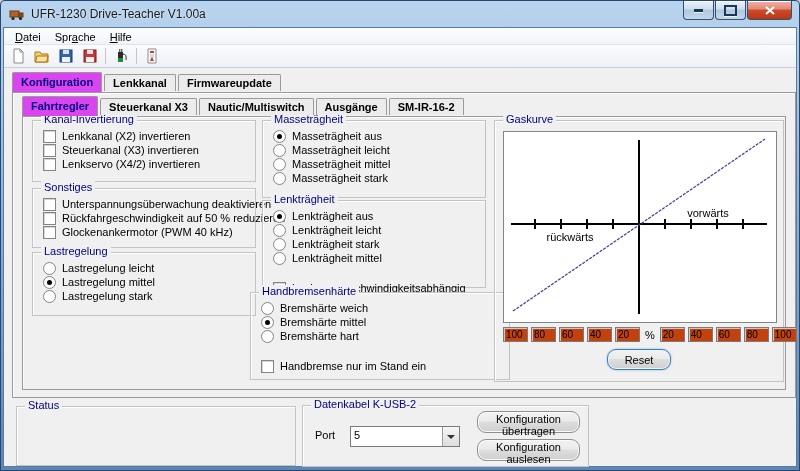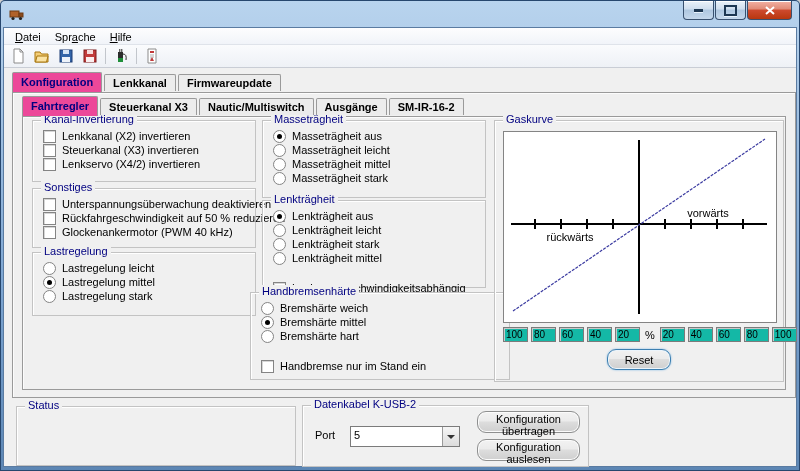--- a/index.html
+++ b/index.html
@@ -27,37 +27,37 @@
   .menu-item .k{text-decoration:underline;}
   .toolbar{height:22px;background:linear-gradient(#fafbfd,#eef1f6);border-bottom:1px solid #c9cdd5;
     display:flex;align-items:center;padding-left:3px;gap:2px;}
   .tbtn{width:20px;height:19px;display:flex;align-items:center;justify-content:center;border:1px solid transparent;border-radius:2px;}
   .tsep{width:1px;height:16px;background:#c2c6cc;margin:0 2px;}
   
   .form{position:relative;flex:1;background:#f0f0f0;}
   .tabstrip{position:absolute;display:flex;align-items:flex-end;z-index:4;}
   .tab{height:16px;line-height:16px;padding:0 8px;font-weight:bold;background:#ececec;color:#000;
     border:1px solid #9a9a9a;border-bottom:none;border-radius:2px 2px 0 0;margin-right:2px;}
-  .tab.active{height:19px;line-height:18px;background:#ec4899;color:#000080;margin-bottom:-1px;position:relative;z-index:6;}
+  .tab.active{height:19px;line-height:18px;background:#d946ef;color:#000080;margin-bottom:-1px;position:relative;z-index:6;}
   .tabpage{position:absolute;background:#f0f0f0;border:1px solid #9a9a9a;box-shadow:inset 1px 1px 0 #fcfcfc;}
   
   .group{position:absolute;border:1px solid #c3c3c3;box-shadow:inset 1px 1px 0 #ffffff;}
   .gtitle{position:absolute;top:-8px;left:8px;background:#f0f0f0;padding:0 3px;color:#000080;white-space:nowrap;}
   .gbody{position:absolute;left:10px;top:8px;right:4px;}
   .row{display:flex;align-items:center;height:14px;white-space:nowrap;}
   .row.gap{margin-top:16px;}
   .check{width:11px;height:11px;background:#fff;border:1px solid #848484;box-shadow:inset 1px 1px 0 #d6d6d6;flex:0 0 auto;}
   .radio{width:11px;height:11px;background:#fff;border:1px solid #848484;border-radius:50%;position:relative;flex:0 0 auto;}
   .radio.on::after{content:"";position:absolute;left:3px;top:3px;width:5px;height:5px;border-radius:50%;background:#000;}
   .olabel{margin-left:6px;}
   
   .chartbox{position:absolute;left:8px;top:10px;width:272px;height:190px;background:#fff;border:1px solid #848484;}
   .curve-inputs{position:absolute;left:8px;top:206px;width:274px;display:flex;align-items:center;}
   .cinp{width:21px;height:13px;font-family:"Liberation Sans",sans-serif;font-size:10px;padding:0 0 0 2px;margin-right:3px;
-    border:1px solid #7b7b7b;box-shadow:inset 1px 1px 0 #c9c9c9;background:#14b8a6;}
+    border:1px solid #7b7b7b;box-shadow:inset 1px 1px 0 #c9c9c9;background:#c2410c;}
   .pct{margin:0 5px 0 2px;}
   .btn{font-family:"Liberation Sans",sans-serif;font-size:11px;border:1px solid #8e8f8f;border-radius:9px;
     background:linear-gradient(#f2f2f2,#ebebeb 45%,#dddddd 50%,#cfcfcf);box-shadow:inset 0 0 0 1px #fbfbfb;}
   .reset-btn{position:absolute;left:112px;top:228px;width:64px;height:21px;border-color:#3c7fb1;
     box-shadow:0 0 2px #74b2e2, inset 0 0 0 1px #ebf4fb;}
   
   .combo{position:absolute;left:47px;top:20px;width:108px;height:19px;background:#fff;border:1px solid #7b7b7b;display:flex;}
   .combo-value{flex:1;padding:2px 3px;}
   .combo-btn{width:16px;border-left:1px solid #9a9a9a;background:linear-gradient(#f6f6f6,#dcdcdc);
     display:flex;align-items:center;justify-content:center;}
@@ -73,20 +73,21 @@
 
   <div class="titlebar">
     <span class="title-icon">
       <svg width="16" height="16" viewBox="0 0 16 16">
         <rect x="1" y="5" width="9" height="6" fill="#b0622a" stroke="#6e3a12"></rect>
         <rect x="10" y="7" width="4" height="4" fill="#8a4a1c" stroke="#6e3a12"></rect>
         <circle cx="4" cy="12.5" r="1.6" fill="#222"></circle>
         <circle cx="11.5" cy="12.5" r="1.6" fill="#222"></circle>
       </svg>
     </span>
+    <span class="title-text">UFR-1230 Drive-Teacher V1.00a</span>
     <div class="winbtns">
       <div class="wbtn">
           <span class="glyph-min"></span>
         </div>
       <div class="wbtn">
           <span class="glyph-max"></span>
         </div>
       <div class="wbtn close">
         <svg width="10" height="9" viewBox="0 0 10 9">
           <path d="M1 1 L9 8 M9 1 L1 8" stroke="#fff" stroke-width="2"></path>

